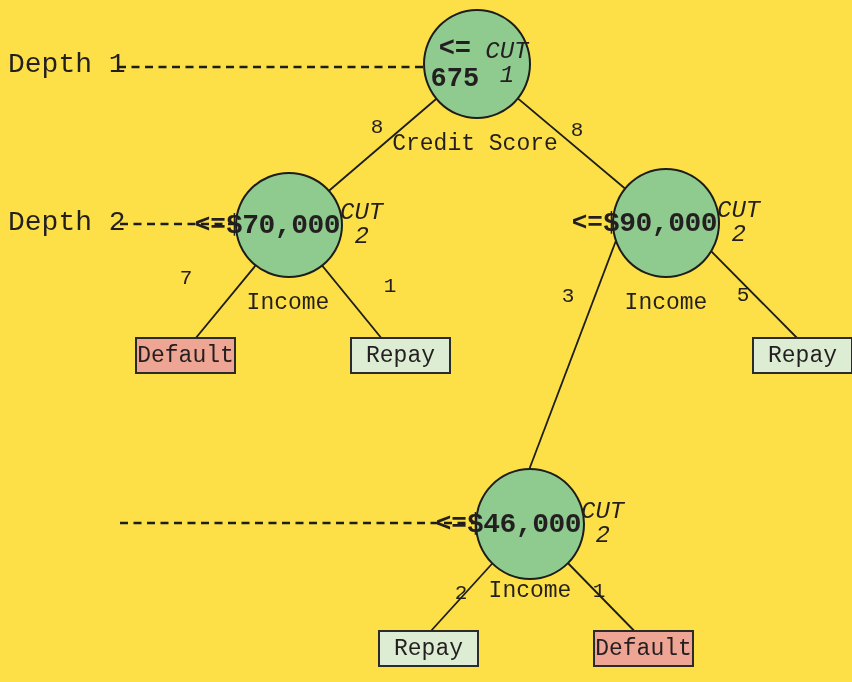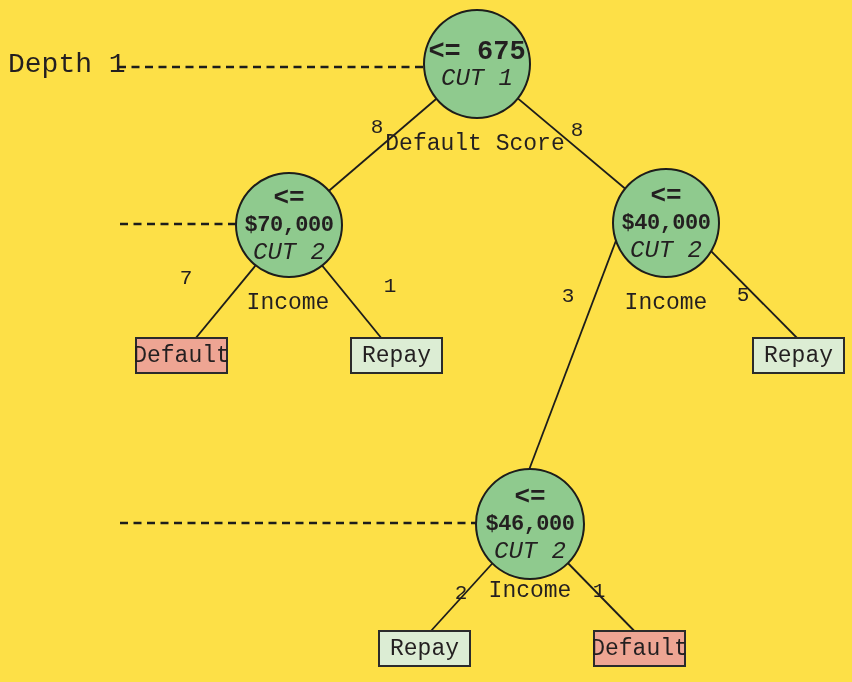--- a/index.html
+++ b/index.html
@@ -15,29 +15,29 @@
   #canvas{
     position:relative;width:852px;height:682px;background:#fde047;overflow:hidden;
     font-family:Liberation Mono, monospace;color:var(--text);
   }
   #wires{position:absolute;left:0;top:0;width:852px;height:682px;}
   .edge{stroke:var(--edge-color);stroke-width:1.8;}
   .guide{stroke:var(--edge-color);stroke-width:2.3;stroke-dasharray:8 5.5;}
   .node{
     position:absolute;border-radius:50%;
     background:var(--node-fill);border:2.5px solid var(--node-stroke);
-    display:flex;flex-direction:column;align-items:center;justify-content:center;
+    display:flex;flex-direction:row;align-items:center;justify-content:center;
     box-sizing:border-box;text-align:center;
   }
   .node .op{font-weight:bold;font-size:26px;line-height:24px;}
-  .node .threshold{font-weight:bold;font-size:22px;line-height:31px;letter-spacing:-0.5px;}
+  .node .threshold{font-weight:bold;font-size:28px;line-height:31px;letter-spacing:-0.5px;}
   .node .condition{font-weight:bold;font-size:27px;line-height:30px;}
   .node .cut{font-style:italic;font-size:24px;line-height:24px;}
   .leaf{
-    position:absolute;width:93px;height:37px;box-sizing:border-box;
+    position:absolute;width:101px;height:37px;box-sizing:border-box;
     border:2px solid var(--box-stroke);
     display:flex;align-items:center;justify-content:center;
     font-size:23px;
   }
   .leaf.repay{background:var(--repay-fill);text-align:right;}
   .leaf.default{background:var(--default-fill);}
   .depth-label{position:absolute;left:8px;font-size:28px;line-height:30px;}
   .feature{position:absolute;transform:translate(-50%,-50%);font-size:23px;white-space:nowrap;}
   .count{position:absolute;transform:translate(-50%,-50%);font-size:21px;}
 </style>
@@ -56,45 +56,46 @@
     <line class="edge" x1="705" y1="245" x2="804" y2="345"></line>
     <line class="edge" x1="500" y1="555" x2="420" y2="643"></line>
     <line class="edge" x1="560" y1="555" x2="648" y2="645"></line>
 
     <line class="guide" x1="118" y1="67" x2="429" y2="67"></line>
     <line class="guide" x1="120" y1="224" x2="240" y2="224"></line>
     <line class="guide" x1="120" y1="523" x2="480" y2="523"></line>
   </svg>
 
   <div class="depth-label" style="top:50px">Depth 1</div>
+  <div class="depth-label" style="top:208px">Depth 2</div>
 
   <div class="node" style="left:423px;top:9px;width:108px;height:110px;">
     <div class="condition">&lt;= 675</div>
     <div class="cut">CUT 1</div>
   </div>
 
   <div class="node" style="left:235px;top:172px;width:108px;height:106px;">
     <div class="op">&lt;=</div>
     <div class="threshold">$70,000</div>
     <div class="cut">CUT 2</div>
   </div>
 
   <div class="node" style="left:612px;top:168px;width:108px;height:110px;">
     <div class="op">&lt;=</div>
-    <div class="threshold">$40,000</div>
+    <div class="threshold">$90,000</div>
     <div class="cut">CUT 2</div>
   </div>
 
   <div class="node" style="left:475px;top:468px;width:110px;height:112px;">
     <div class="op">&lt;=</div>
     <div class="threshold">$46,000</div>
     <div class="cut">CUT 2</div>
   </div>
 
-  <div class="feature" style="left:475px;top:144px;">Default Score</div>
+  <div class="feature" style="left:475px;top:144px;">Credit Score</div>
   <div class="feature" style="left:288px;top:303px;">Income</div>
   <div class="feature" style="left:666px;top:303px;">Income</div>
   <div class="feature" style="left:530px;top:591px;">Income</div>
 
   <div class="count" style="left:377px;top:127px;">8</div>
   <div class="count" style="left:577px;top:130px;">8</div>
   <div class="count" style="left:186px;top:278px;">7</div>
   <div class="count" style="left:390px;top:286px;">1</div>
   <div class="count" style="left:568px;top:296px;">3</div>
   <div class="count" style="left:743px;top:295px;">5</div>

